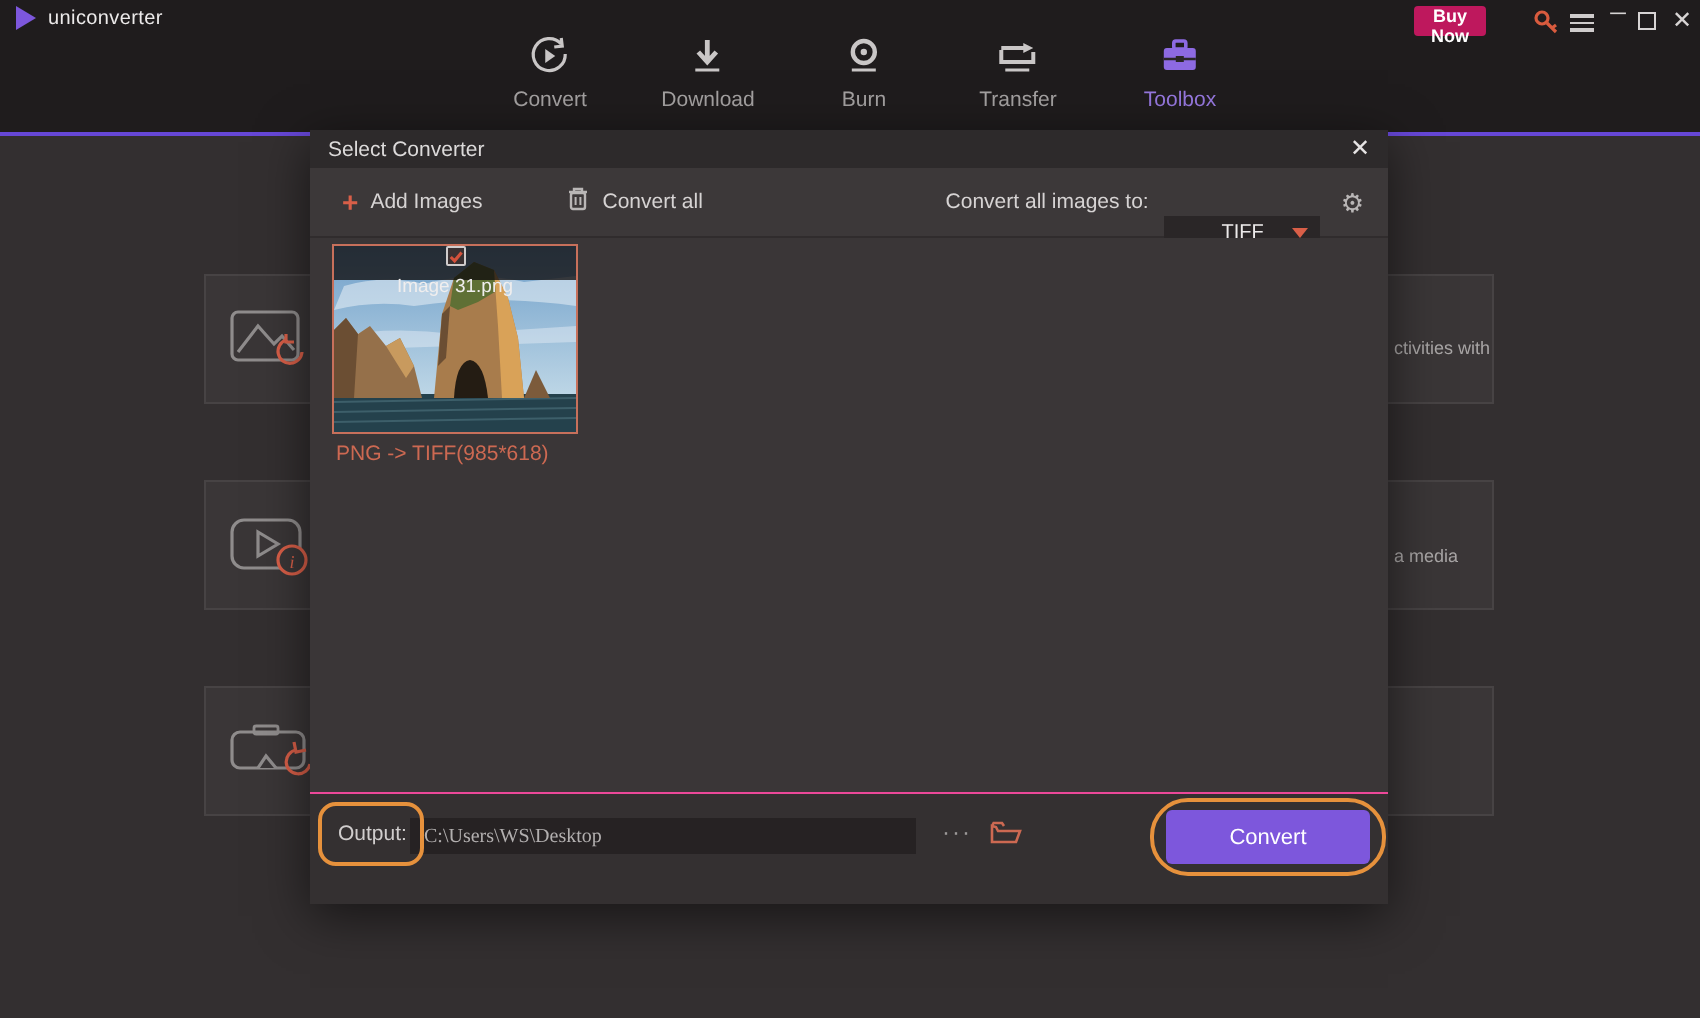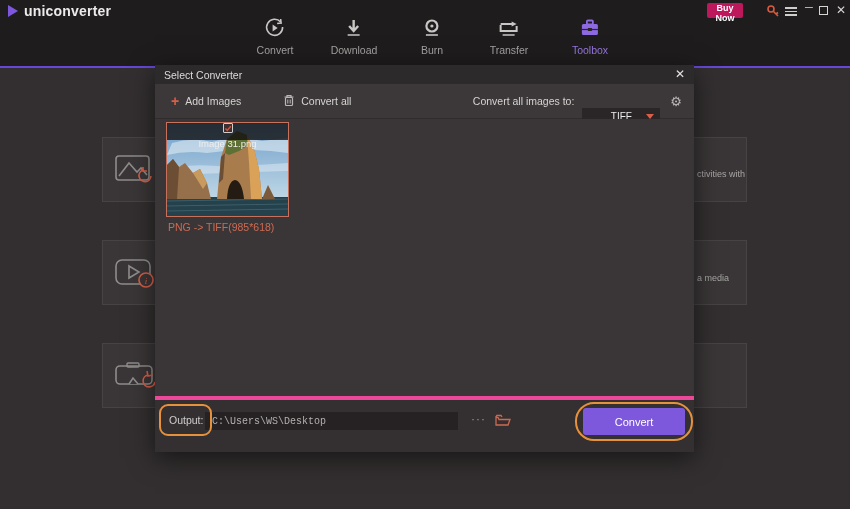--- a/index.html
+++ b/index.html
@@ -3,21 +3,21 @@
 <meta charset="utf-8">
 <style>
   * { margin:0; padding:0; box-sizing:border-box; }
   body { font-family:"Liberation Sans", sans-serif; background:#262324; }
   .app { position:relative; width:850px; height:509px; background:#332f30; overflow:hidden; }
 
   
   .topbar { position:absolute; left:0; top:0; width:850px; height:66px; background:#1f1c1d; z-index:3; }
   .logo { position:absolute; left:8px; top:3px; display:flex; align-items:center; gap:6px; }
   .logo-tri { width:0; height:0; border-left:10px solid #7d57dc; border-top:6px solid transparent; border-bottom:6px solid transparent; }
-  .app-name { color:#eceaea; font-size:14px; font-weight:bold; letter-spacing:.2px; }
+  .app-name { color:#eceaea; font-size:10px; font-weight:normal; letter-spacing:.2px; }
   .buynow { position:absolute; left:707px; top:3px; width:36px; height:15px; background:#be185d; border:none; border-radius:2px; color:#fff; font-size:9px; font-weight:bold; font-family:"Liberation Sans",sans-serif; cursor:pointer; }
   .key-ic { position:absolute; left:766px; top:4px; }
   .menu-ic { position:absolute; left:785px; top:5px; width:12px; }
   .menu-ic i { display:block; height:1.6px; background:#cfcccc; margin:2px 0; }
   .wc { position:absolute; top:3px; color:#d7d4d4; font-size:11px; width:14px; text-align:center; cursor:pointer; }
   .wc-min { left:802px; top:1px; }
   .wc-max { left:819px; top:6px; width:9px; height:9px; border:1.4px solid #d7d4d4; }
   .wc-close { left:834px; font-size:12px; }
 
   
@@ -56,24 +56,24 @@
   .gear { margin:0 12px 0 10px; color:#b9b6b6; font-size:13px; cursor:pointer; line-height:1; }
 
   .dlg-body { flex:1; position:relative; background:#3a3637; }
   .thumb { position:absolute; left:11px; top:3px; width:123px; height:95px; border:1px solid #c7705b; cursor:pointer; }
   .thumb svg.photo { position:absolute; left:0; top:0; }
   .thumb-title { position:absolute; left:0; top:0; width:100%; height:17px; background:rgba(16,13,13,.78); display:flex; align-items:center; gap:5px; padding:0 4px;flex-direction:column; }
   .thumb-title .cbx { width:10px; height:10px; background:#3a3132; border:1px solid #cfcccc; border-radius:1px; }
   .thumb-name { color:#f0eeee; font-size:9.5px; }
   .thumb-caption { position:absolute; left:13px; top:102px; color:#cd6952; font-size:10.5px; }
 
-  .dlg-footer { height:56px; background:#343031; border-top:4px solid #ec4899; flex:none; position:relative; }
+  .dlg-footer { height:56px; background:#343031; border-top:1px solid #ec4899; flex:none; position:relative; }
   .out-label { position:absolute; left:14px; top:14px; color:#d0cdcd; font-size:10.5px; }
   .out-hl { left:4px; top:4px; width:53px; height:32px; border-radius:9px; }
-  .out-input { position:absolute; left:50px; top:12px; width:253px; height:18px; background:#262223; border:none; color:#b2afaf; font-size:10px; font-family:Liberation Mono, monospace; padding:0 7px; outline:none; }
+  .out-input { position:absolute; left:50px; top:12px; width:253px; height:18px; background:#262223; border:none; color:#b2afaf; font-size:10px; font-family:Liberation Serif, serif; padding:0 7px; outline:none; }
   .more { position:absolute; left:316px; top:12px; color:#9b9898; font-size:12px; letter-spacing:1px; cursor:pointer; }
   .folder-ic { position:absolute; left:340px; top:13px; cursor:pointer; }
   .convert-btn { position:absolute; left:428px; top:8px; width:102px; height:27px; background:#7d57dc; border:none; border-radius:3px; color:#fff; font-size:11px; font-family:"Liberation Sans",sans-serif; cursor:pointer; }
   .conv-hl { left:420px; top:2px; width:118px; height:39px; border-radius:19px; }
 </style>
 </head>
 <body>
 
 <div class="app">
 

